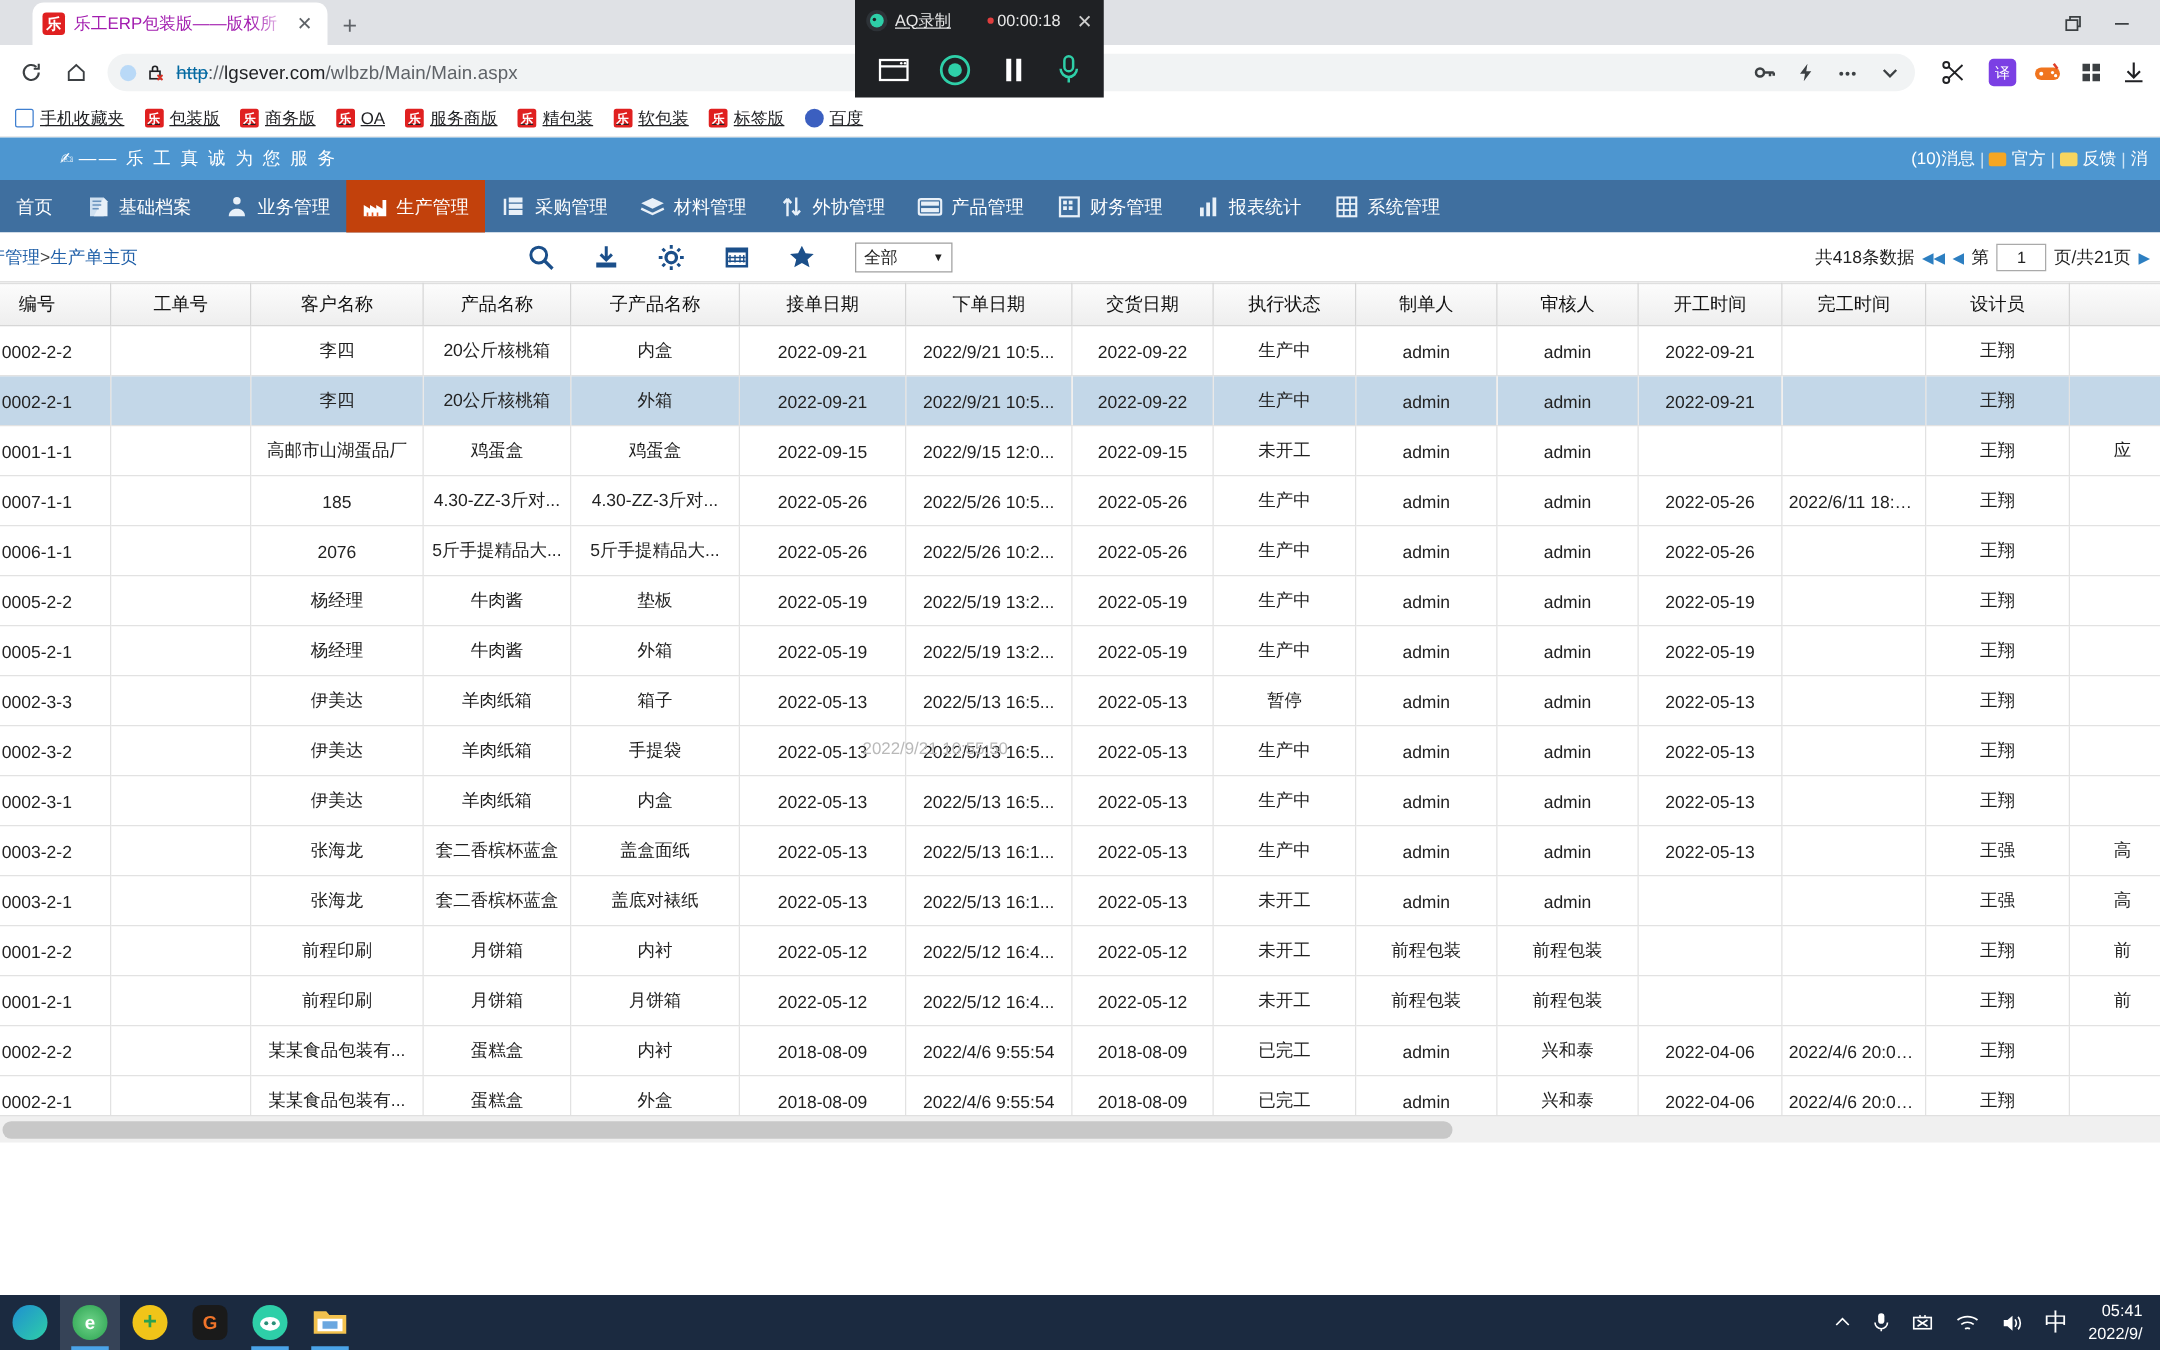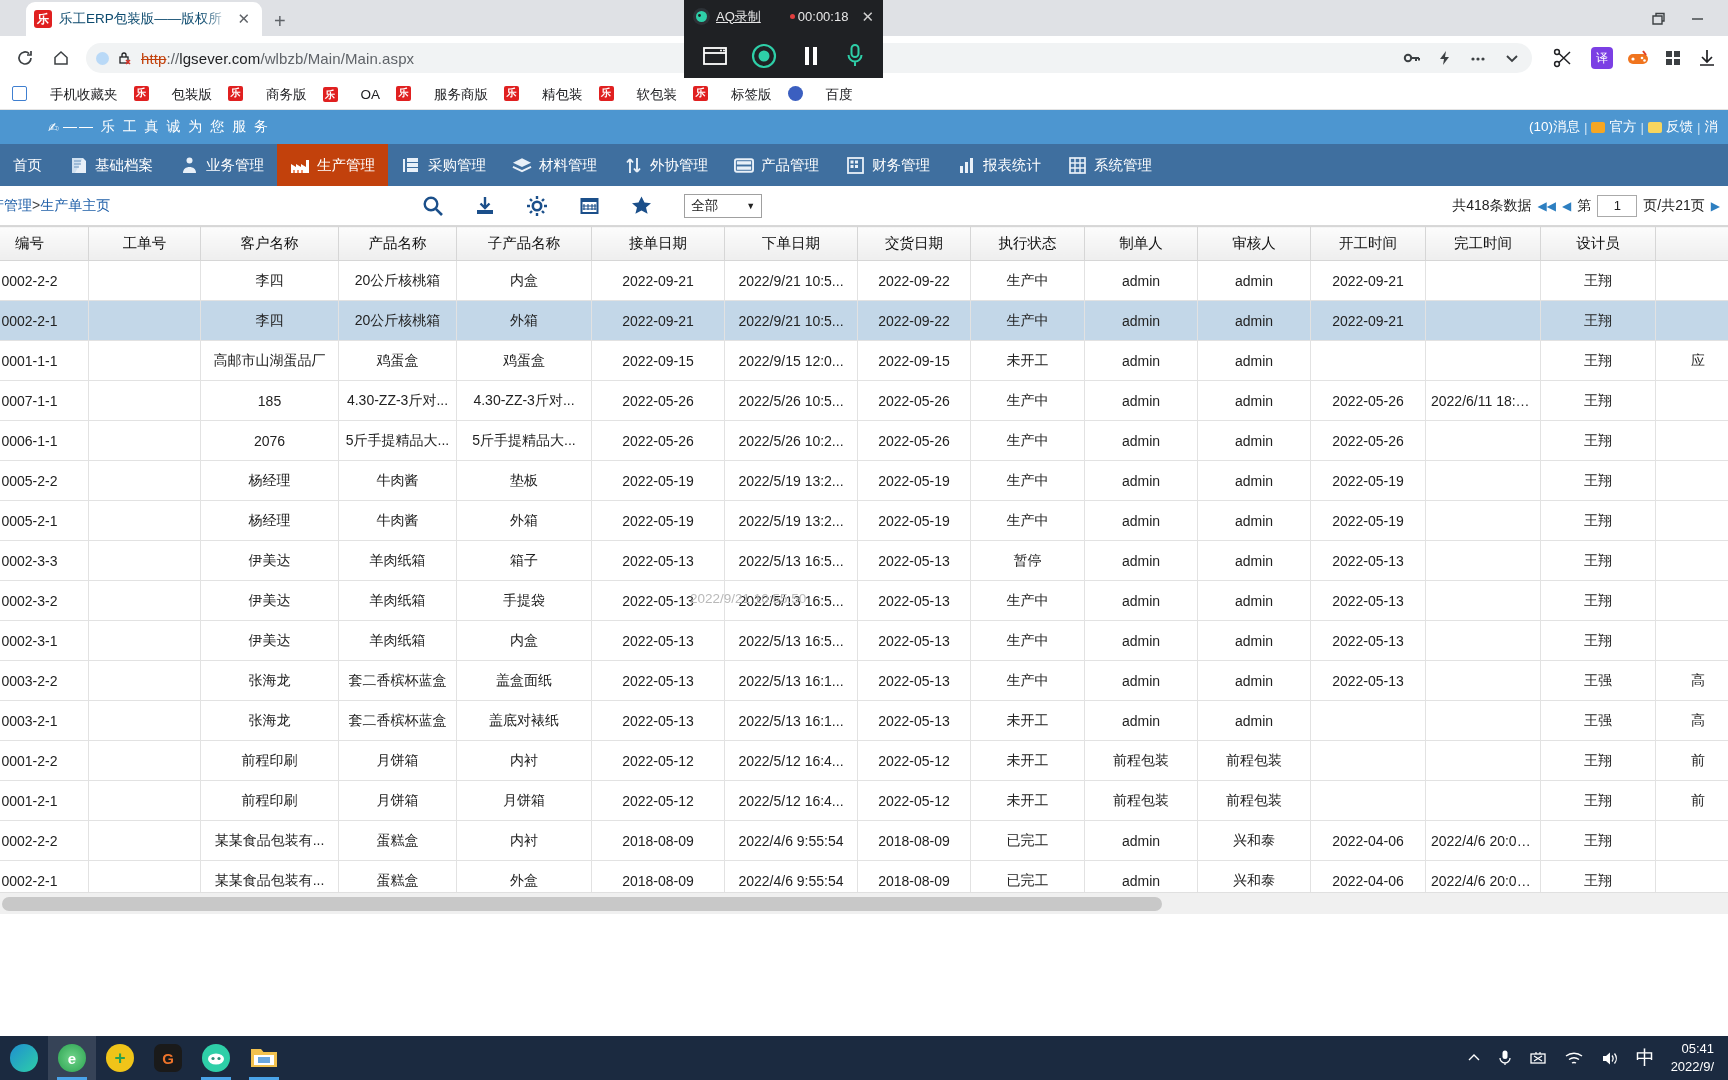--- a/index.html
+++ b/index.html
@@ -19,21 +19,21 @@
     margin-left: 26px; width: 236px; height: 34px; background: #fff;
     border-radius: 9px 9px 0 0; display: flex; align-items: center;
     padding: 0 8px; position: relative; overflow: hidden;
   }
   .tab-favicon {
     width: 18px; height: 18px; background: #e02020; color: #fff;
     font-size: 12px; font-weight: bold; display: flex; align-items: center;
     justify-content: center; border-radius: 3px; flex: none; margin-right: 7px;
   }
   .tab-title {
-    font-size: 13.5px; color: #0c4a6e; white-space: nowrap;
+    font-size: 13.5px; color: #a21caf; white-space: nowrap;
     overflow: hidden; flex: 1;
     -webkit-mask-image: linear-gradient(to right, #000 82%, transparent 100%);
             mask-image: linear-gradient(to right, #000 82%, transparent 100%);
   }
   .tab-close { font-size: 15px; color: #5f6368; padding: 0 4px; flex: none; }
   .newtab { margin-left: 12px; margin-bottom: 5px; font-size: 20px; color: #5f6368; line-height: 1; }
 
   .win-ctrl {
     position: absolute; right: 0; top: 0; height: 36px; display: flex;
     align-items: center; gap: 22px; padding-right: 22px; color: #3c4043;
@@ -50,33 +50,33 @@
     justify-content: center; color: #3c4043; font-size: 16px; flex: none;
   }
   .omnibox {
     flex: 1; height: 30px; background: #f1f3f4; border-radius: 15px;
     display: flex; align-items: center; padding: 0 10px; gap: 8px;
     margin: 0 4px; min-width: 0;
   }
   .omni-dot { width: 13px; height: 13px; border-radius: 50%; background: #b9d9f7; flex: none; }
   .lock-ico { position: relative; width: 16px; height: 16px; flex: none; color: #202124; font-size: 13px; }
   .url { font-size: 15px; color: #5f6368; white-space: nowrap; overflow: hidden; letter-spacing: .1px; }
-  .url .scheme { color: #c2410c; text-decoration: line-through; }
+  .url .scheme { color: #0369a1; text-decoration: line-through; }
   .url .host { color: #202124; }
   .omni-right { margin-left: auto; display: flex; align-items: center; gap: 14px; color: #3c4043; flex: none; }
   .tb-right { display: flex; align-items: center; gap: 13px; flex: none; padding-left: 6px; }
   .sq-icon { width: 22px; height: 22px; border-radius: 4px; display: flex; align-items: center;
              justify-content: center; font-size: 12px; color: #fff; }
 
   
   .bookmarks {
     height: 30px; background: #fff; display: flex; align-items: center;
     gap: 16px; padding: 0 12px; border-bottom: 1px solid #e3e3e3;
   }
-  .bm { display: flex; gap: 23px; font-size: 13.5px; color: #202124; white-space: nowrap; }
+  .bm { display: flex; align-items: center; gap: 5px; font-size: 13.5px; color: #202124; white-space: nowrap; text-decoration: underline; }
   .bm-ico { width: 15px; height: 15px; border-radius: 2px; display: flex; align-items: center;
             justify-content: center; font-size: 10px; color: #fff; font-weight: bold; flex: none; }
 
   
   .recorder {
     position: absolute; left: 684px; top: 0; width: 199px; height: 78px;
     background: #1f2124; z-index: 60; color: #e8e8e8;
   }
   .rec-head { height: 33px; display: flex; align-items: center; padding: 0 9px; gap: 6px; }
   .rec-logo { width: 17px; height: 17px; border-radius: 50%; background: #2d3237;

